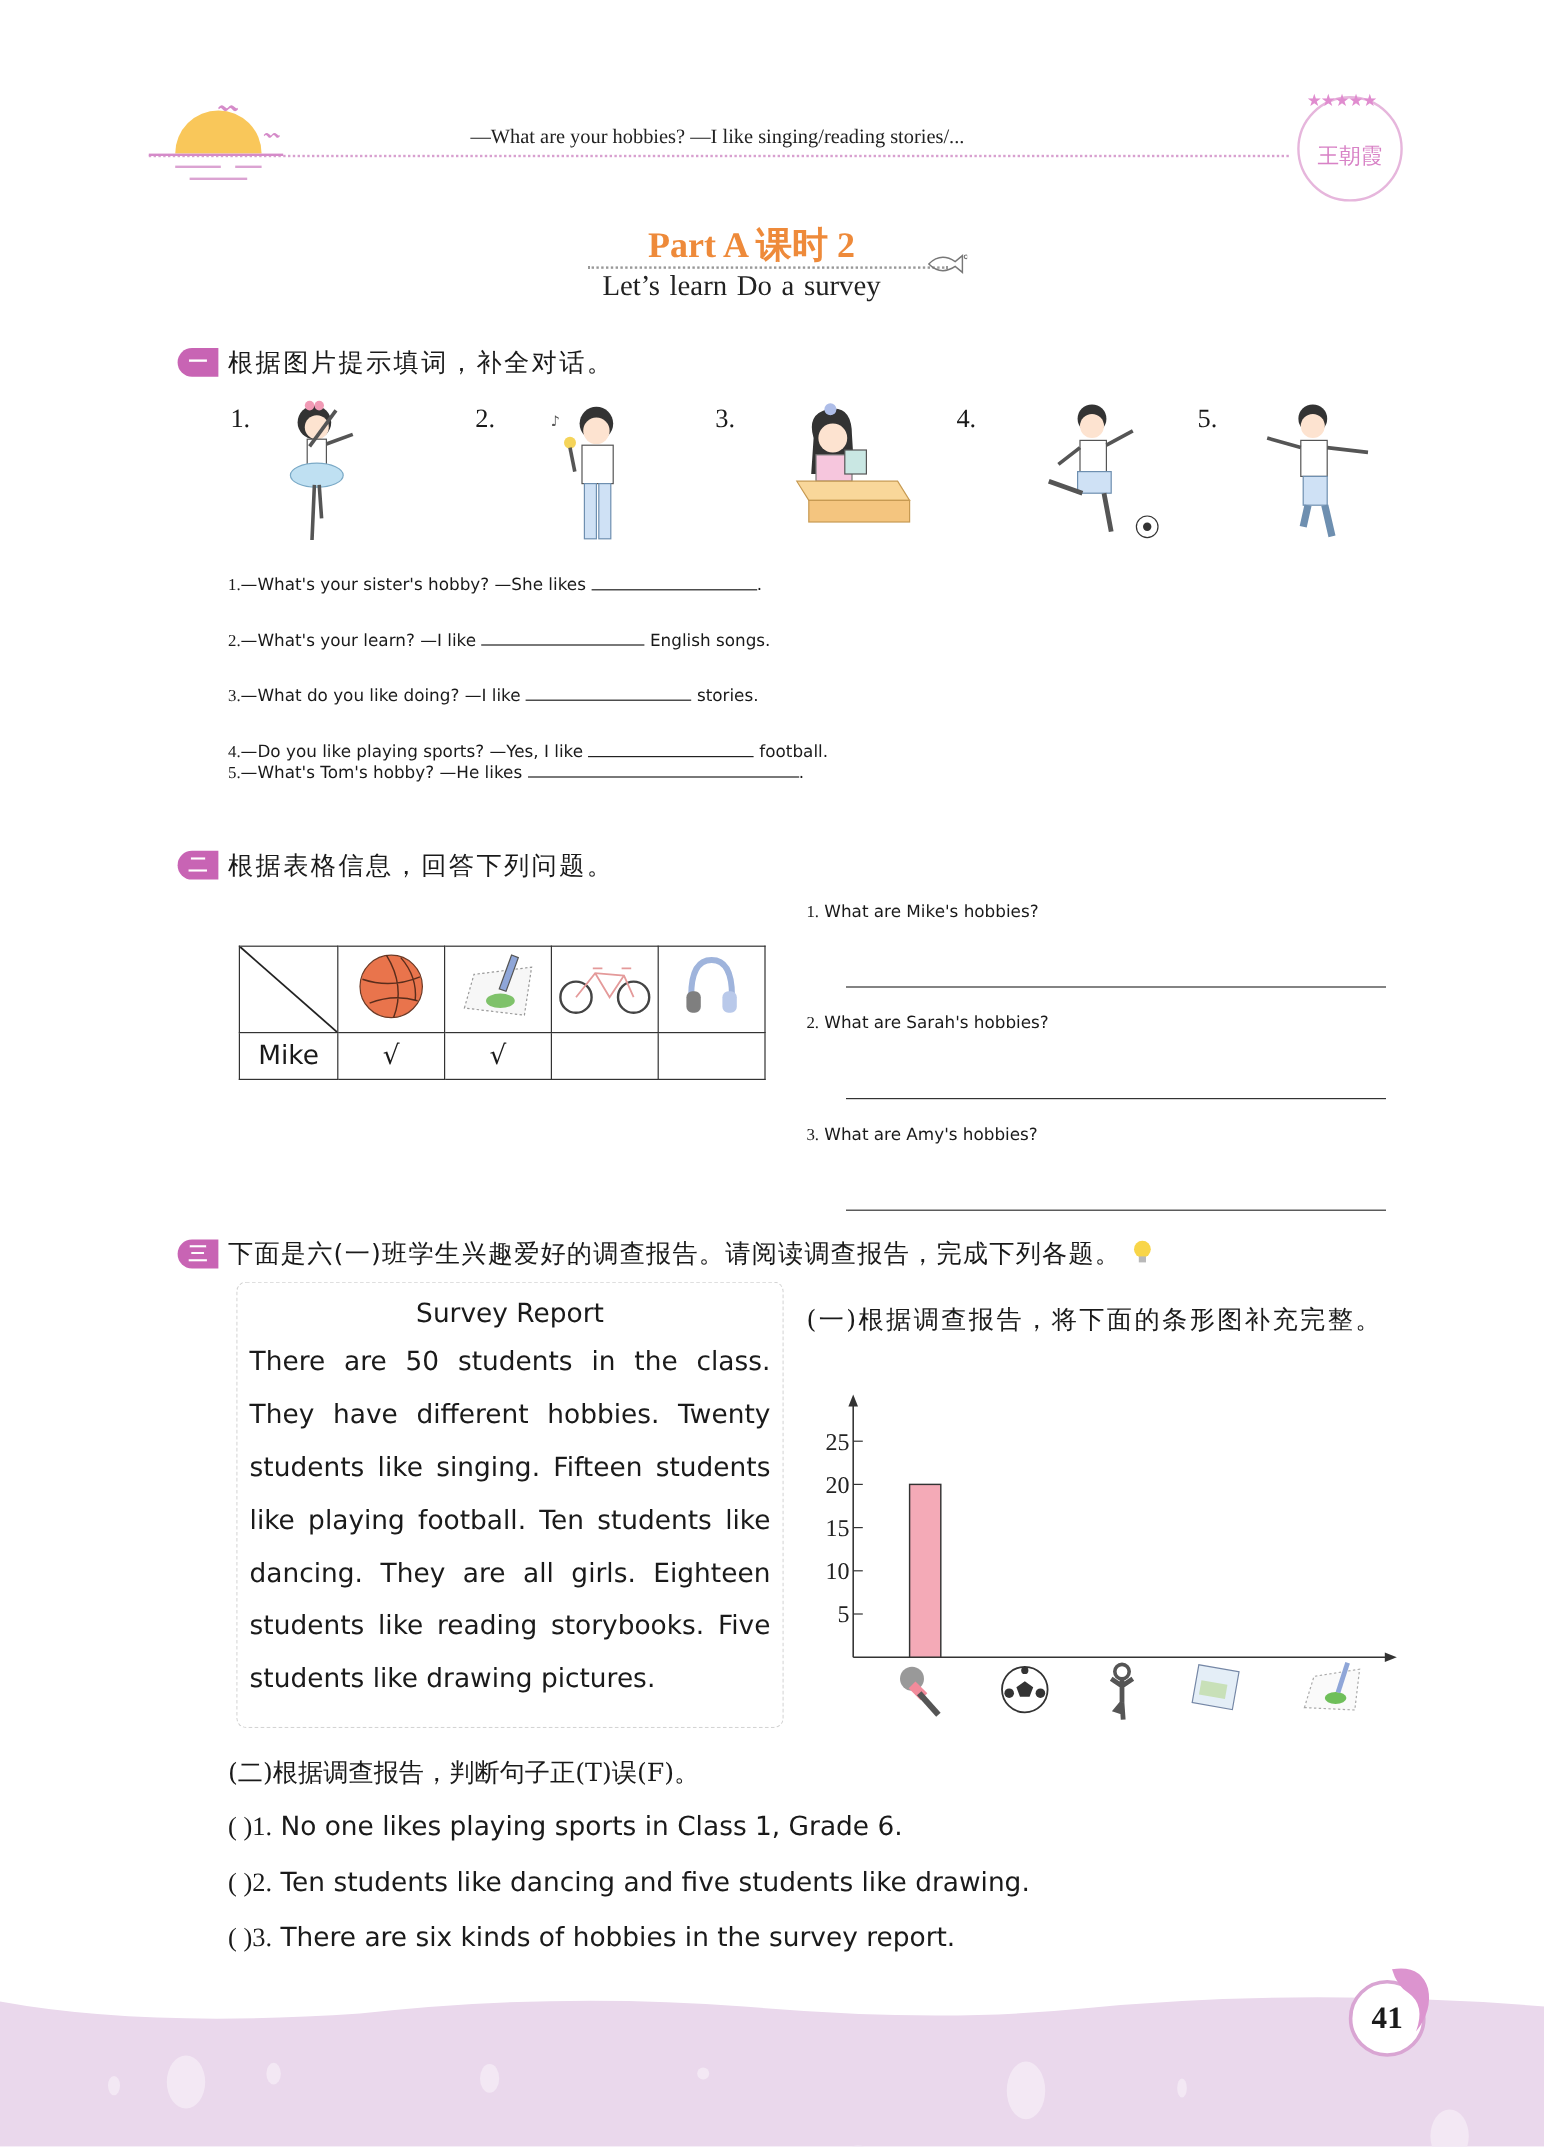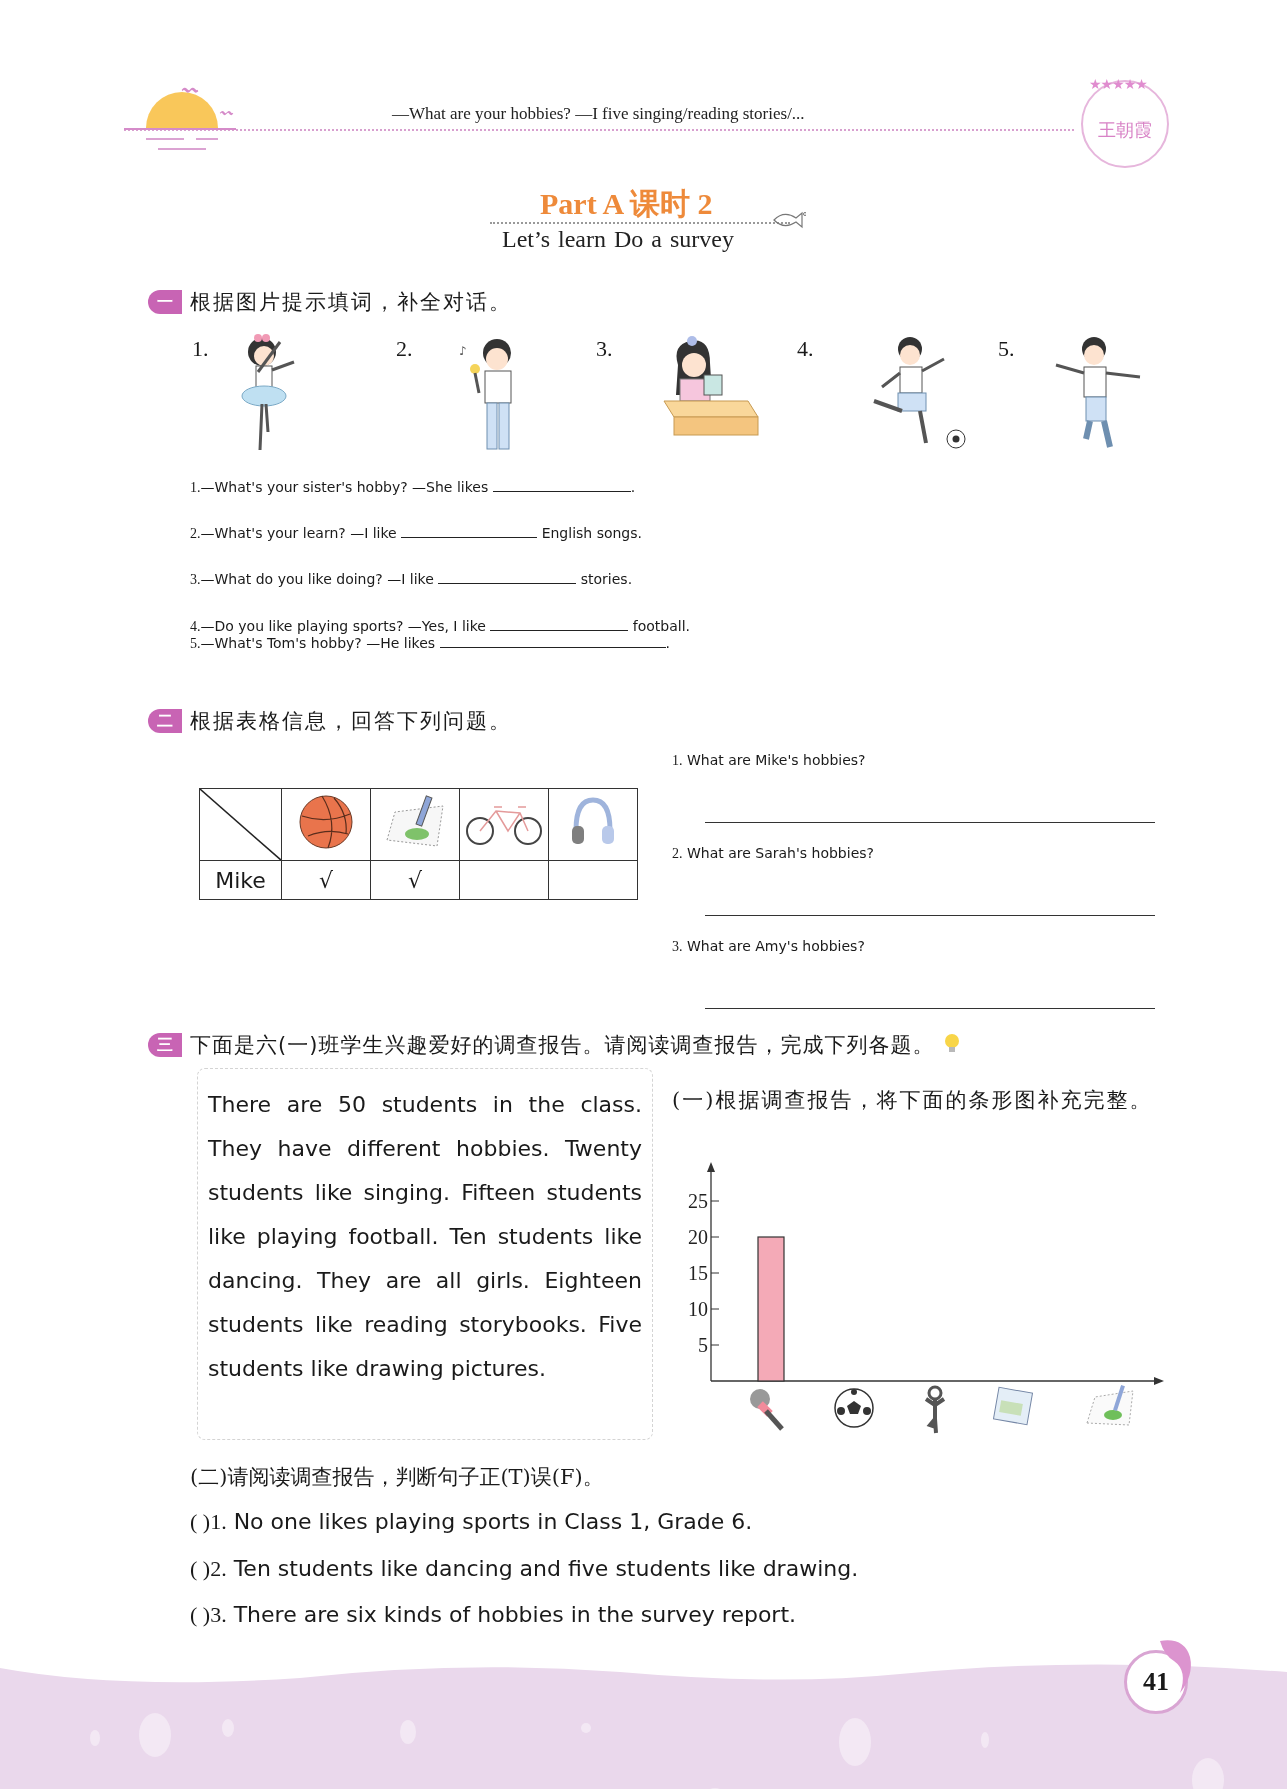--- a/index.html
+++ b/index.html
@@ -68,21 +68,21 @@
 <body>
 
 <div class="abs sun-line"></div>
 <div class="abs sun"></div>
 <div class="abs sun-line-solid"></div>
 <div class="abs water1"></div>
 <div class="abs water2"></div>
 <div class="abs water3"></div>
 <div class="abs bird" style="left:182px;top:76px;">〰</div>
 <div class="abs bird" style="left:220px;top:102px;font-size:13px;">〰</div>
-<div class="abs header-text">—What are your hobbies? —I five singing/reading stories/...</div>
+<div class="abs header-text">—What are your hobbies? —I like singing/reading stories/...</div>
 <div class="abs logo">
   <span class="logo-stars">★★★★★</span>
   <span class="logo-text">王朝霞</span>
 </div>
 
 <div class="abs title">Part A  课时 2</div>
 <div class="abs title-line"></div>
 <div class="abs fish">
   <svg width="34" height="20" viewBox="0 0 34 20">
       <path d="M2 10 Q12 0 24 8 L30 3 L30 17 L24 12 Q12 20 2 10 Z" fill="none" stroke="#777" stroke-width="1.2"></path>
@@ -251,20 +251,21 @@
   <span class="section-title" style="letter-spacing:1px;">下面是六(一)班学生兴趣爱好的调查报告。请阅读调查报告，完成下列各题。</span>
   <span>
     <svg width="20" height="22" viewBox="0 0 20 22">
         <circle cx="10" cy="9" r="7" fill="#f8d548"></circle>
         <rect x="7" y="15" width="6" height="5" fill="#b9b9b9"></rect>
       </svg>
   </span>
 </div>
 
 <div class="abs survey-box">
+  <div class="survey-title">Survey Report</div>
   <div class="survey-body">There are 50 students in the class. They have different hobbies. Twenty students like singing. Fifteen students like playing football. Ten students like dancing. They are all girls. Eighteen students like reading storybooks. Five students like drawing pictures.</div>
 </div>
 
 <div class="abs chart-caption">(一)根据调查报告，将下面的条形图补充完整。</div>
 
 <div class="abs" style="left:670px;top:1160px;width:500px;height:280px;">
   <svg width="500" height="280" viewBox="0 0 500 280">
 
     <line x1="41" y1="221" x2="41" y2="8" stroke="#333" stroke-width="1.3"></line>
     <polygon points="37,12 41,2 45,12" fill="#333"></polygon>
@@ -318,21 +319,21 @@
     </svg>
 </div>
 <div class="abs" style="left:1085px;top:1385px;">
   <svg width="50" height="44" viewBox="0 0 50 44">
       <polygon points="2,38 10,12 48,6 44,40" fill="#fafafa" stroke="#aaa" stroke-dasharray="2 2"></polygon>
       <ellipse cx="28" cy="30" rx="9" ry="5" fill="#6fbf5a"></ellipse>
       <rect x="32" y="0" width="4" height="26" transform="rotate(18 34 13)" fill="#8fa6d8"></rect>
     </svg>
 </div>
 
-<div class="abs q-line" style="left:190px;top:1463px;font-family:'DejaVu Serif',serif;font-size:21px;">(二)请阅读调查报告，判断句子正(T)误(F)。</div>
+<div class="abs q-line" style="left:190px;top:1463px;font-family:'DejaVu Serif',serif;font-size:21px;">(二)根据调查报告，判断句子正(T)误(F)。</div>
 
 <div class="abs tf-line" style="left:190px;top:1509px;text-align:center;">
   <span class="paren">(      )</span><span class="q-num">1.</span> <span>No one likes playing sports in Class 1, Grade 6.</span>
 </div>
 <div class="abs tf-line" style="left:190px;top:1556px;">
   <span class="paren">(      )</span><span class="q-num">2.</span> <span>Ten students like dancing and five students like drawing.</span>
 </div>
 <div class="abs tf-line" style="left:190px;top:1602px;">
   <span class="paren">(      )</span><span class="q-num">3.</span> <span>There are six kinds of hobbies in the survey report.</span>
 </div>

